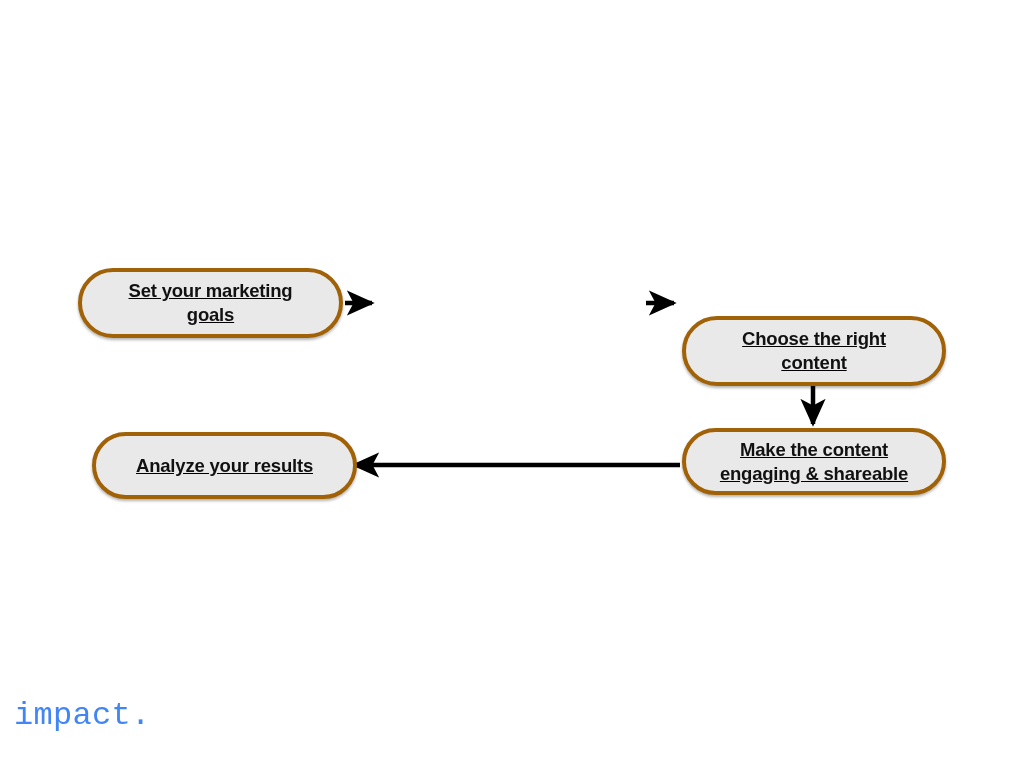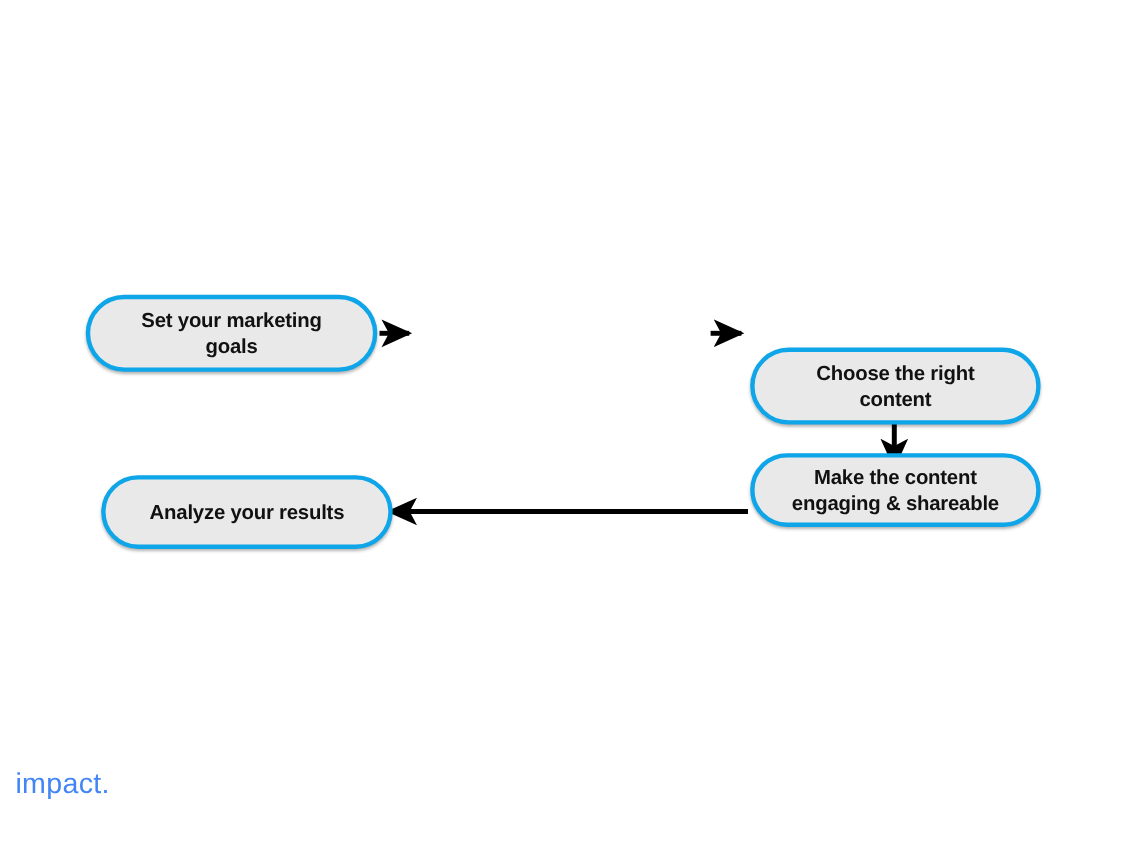--- a/index.html
+++ b/index.html
@@ -22,52 +22,53 @@
     position: absolute;
     left: 0;
     top: 0;
     width: 1024px;
     height: 768px;
   }
   .node {
     position: absolute;
     box-sizing: border-box;
     background: #e9e9e9;
-    border: 4px solid #0ea5e9;
+    border: 4px solid #a16207;
     border-radius: 999px;
     display: flex;
     align-items: center;
     justify-content: center;
     text-align: center;
     z-index: 3;
     box-shadow: 0 2px 3px rgba(0,0,0,0.30);
+    text-decoration: underline;
   }
   .node-label {
     font-family: "Liberation Sans", sans-serif;
     font-weight: bold;
     font-size: 18.5px;
     line-height: 1.28;
     color: #111111;
     letter-spacing: -0.2px;
     padding: 0 16px;
     white-space: pre-line;
   }
   
   #node-goals        { left: 78px;  top: 268px; width: 265px; height: 70px; }
   #node-audience     { left: 380px; top: 268px; width: 263px; height: 70px; }
   #node-content      { left: 682px; top: 268px; width: 264px; height: 70px; margin-top: 48px; }
-  #node-engaging     { left: 682px; top: 412px; width: 264px; height: 67px; }
+  #node-engaging     { left: 682px; top: 428px; width: 264px; height: 67px; }
   #node-analyze      { left: 92px;  top: 432px; width: 265px; height: 67px; }
 
   #logo {
     position: absolute;
     left: 14px;
     top: 697px;
-    font-family: Liberation Sans, sans-serif;
-    font-size: 26px;
+    font-family: Liberation Mono, monospace;
+    font-size: 32px;
     font-weight: normal;
     letter-spacing: 0.3px;
     color: #4285f4;
     z-index: 4;
   }
 </style>
 </head>
 <body>
 
 <div id="canvas">

